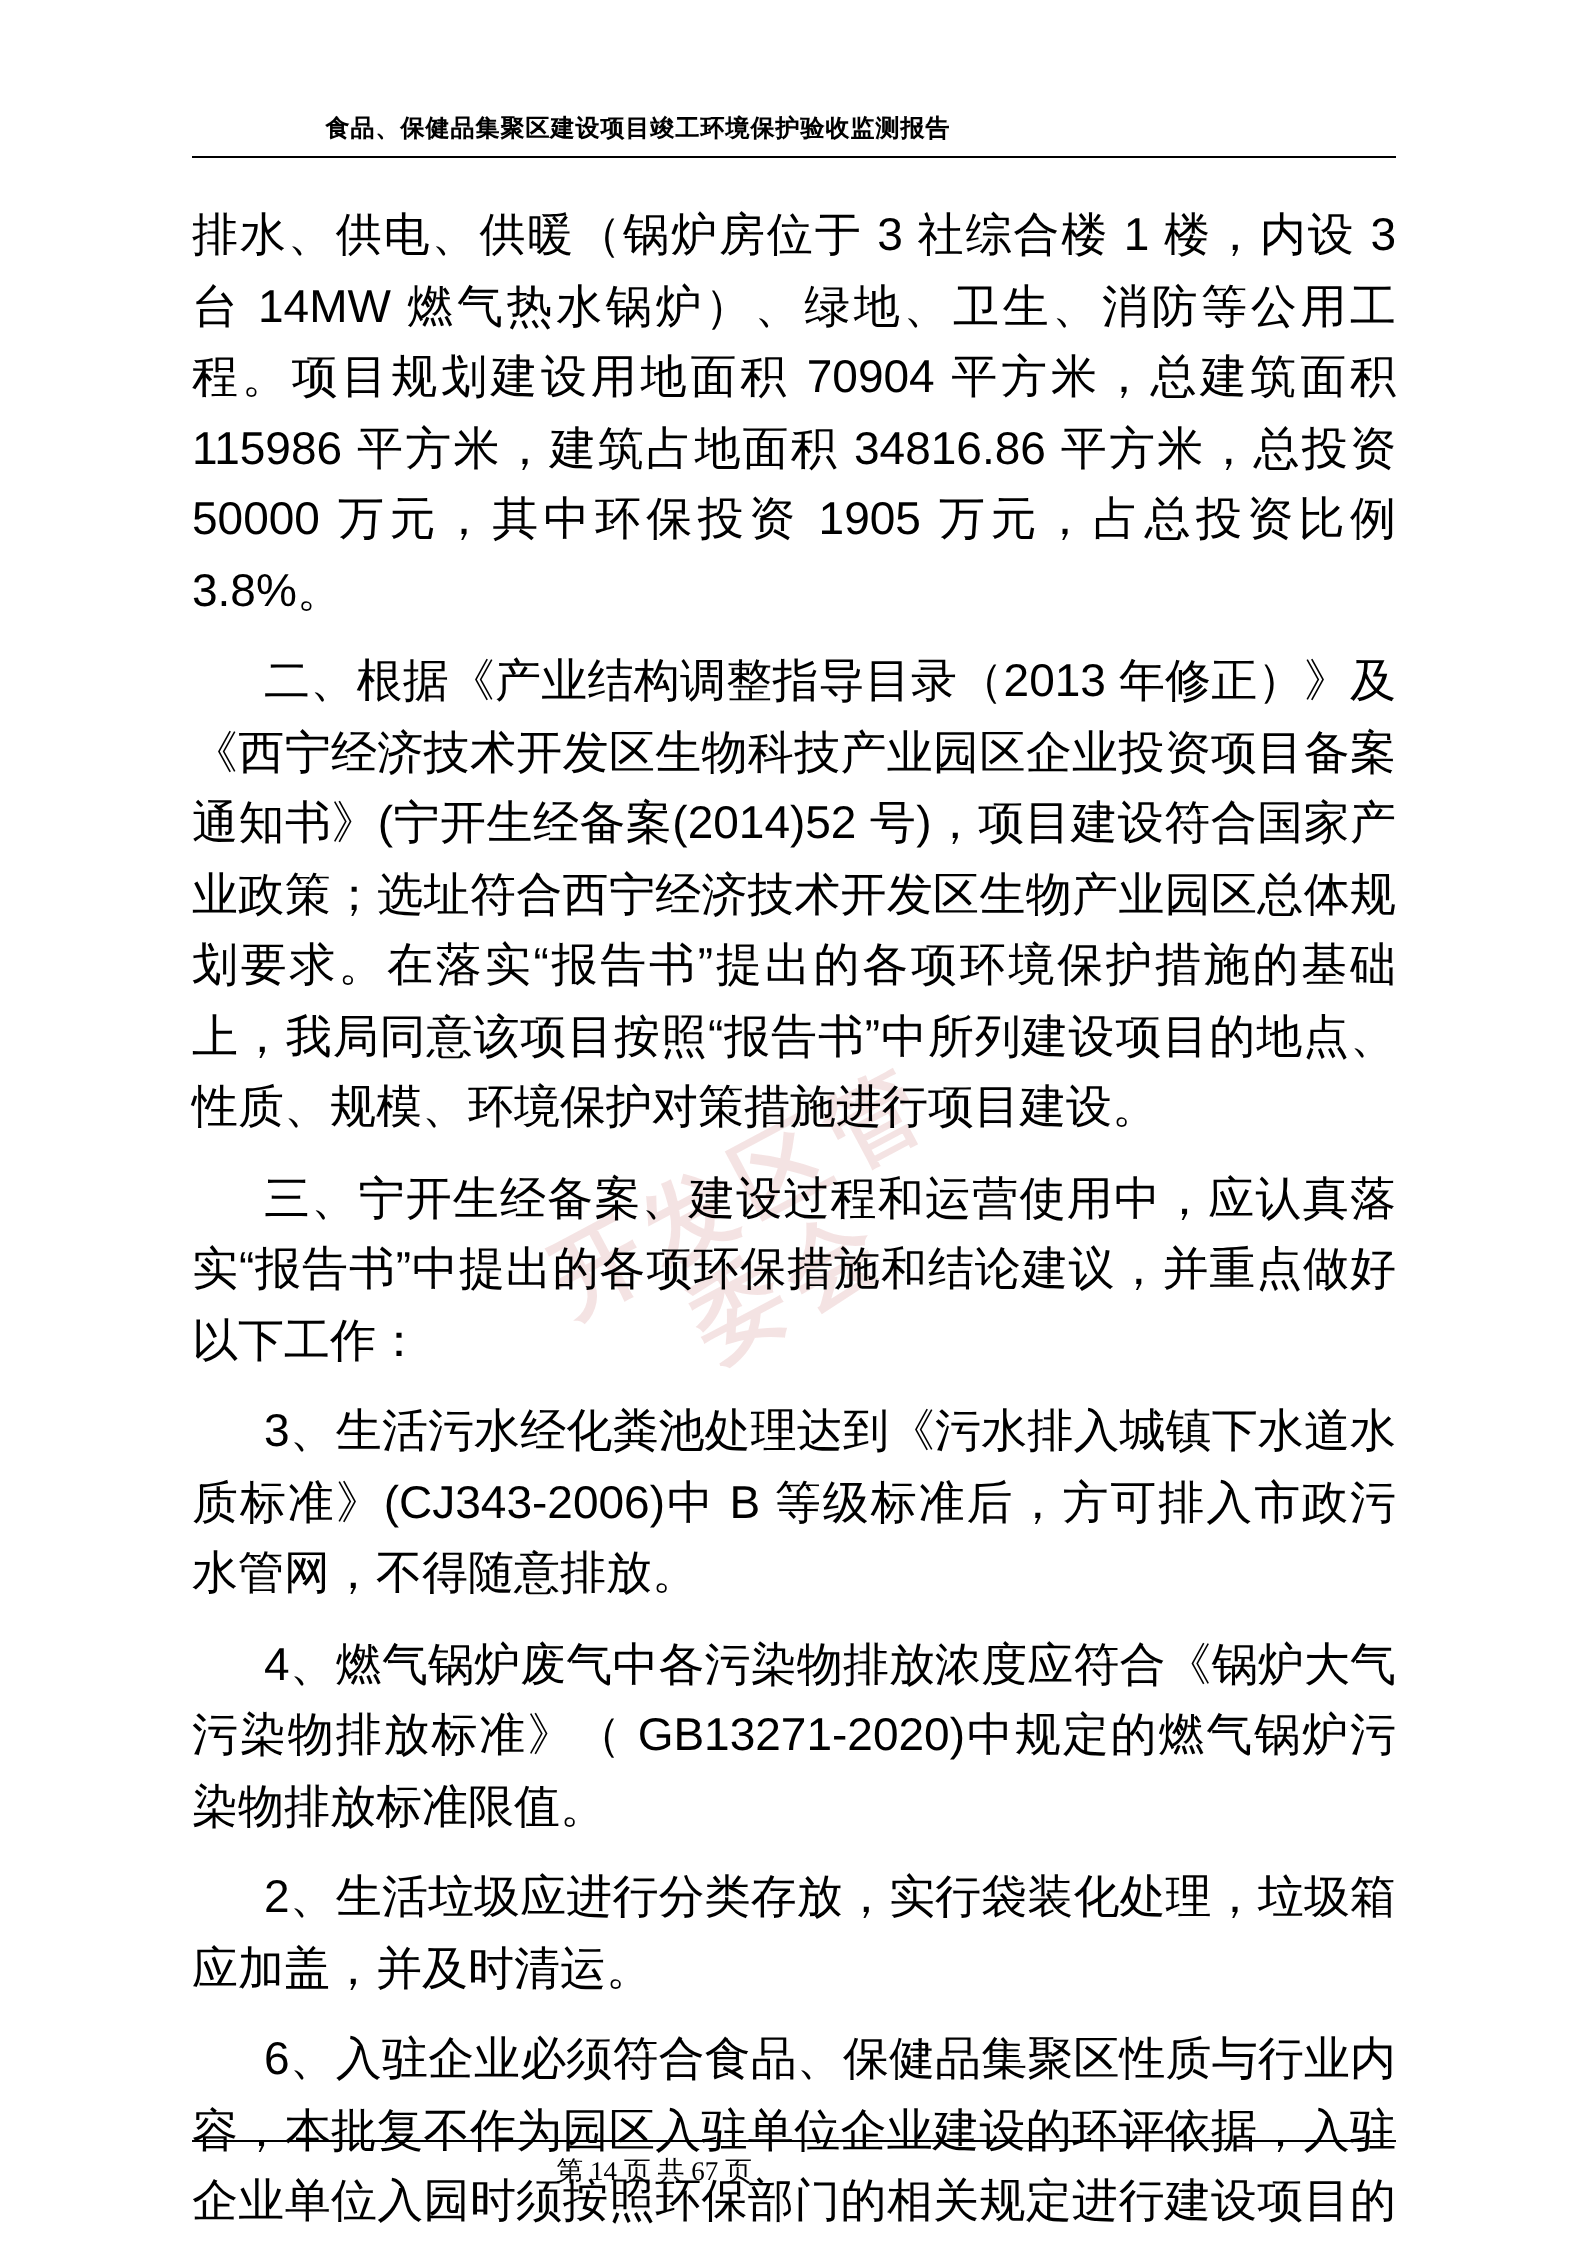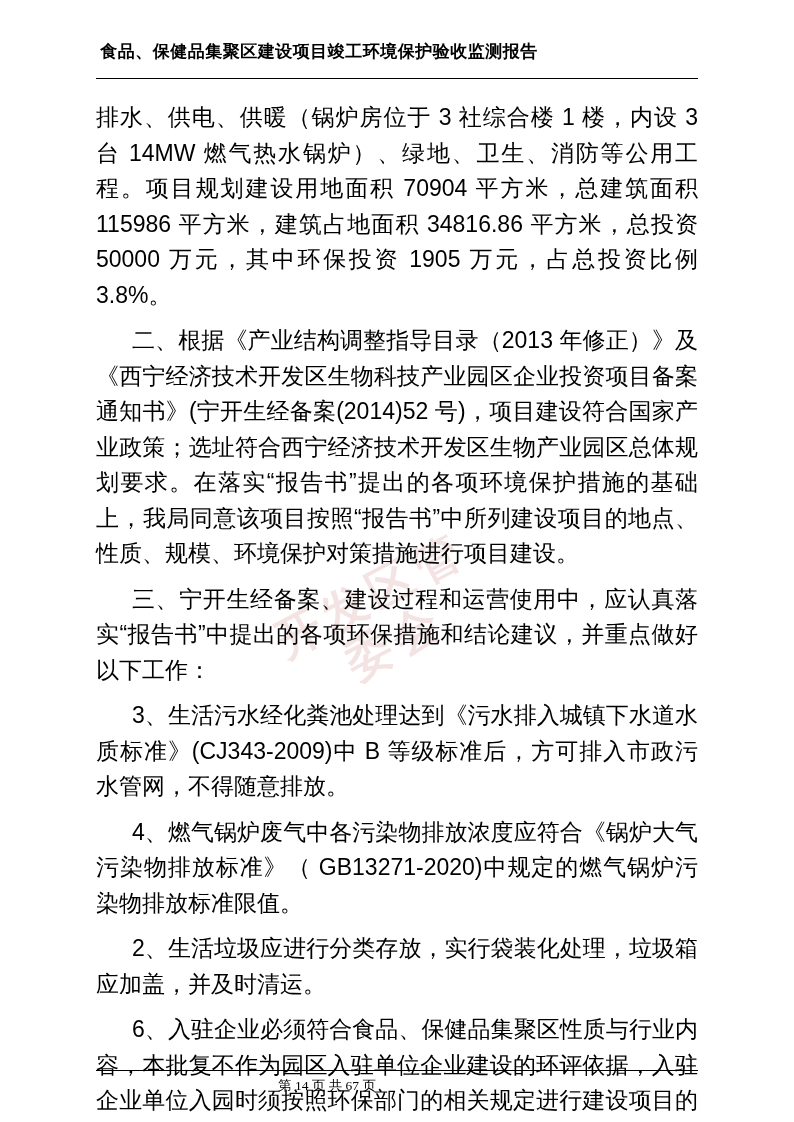--- a/index.html
+++ b/index.html
@@ -20,24 +20,24 @@
     left: 0;
     top: 0;
     width: 794px;
     height: 1122px;
     box-sizing: border-box;
     padding: 0;
   }
   .header {
     position: absolute;
     left: 0;
-    top: 40px;
+    top: 56px;
     width: 638px;
     text-align: center;
-    font-size: 17px;
+    font-size: 12px;
     font-weight: bold;
     letter-spacing: 0.5px;
     font-family: "Liberation Serif", "DejaVu Serif", serif;
   }
   .header-rule {
     position: absolute;
     left: 96px;
     top: 78px;
     width: 602px;
     height: 1px;
@@ -104,21 +104,21 @@
 
   <div class="header">食品、保健品集聚区建设项目竣工环境保护验收监测报告</div>
   <div class="header-rule"></div>
 
   <div class="watermark">开发区管委会</div>
 
   <div class="content">
     <p class="para">排水、供电、供暖（锅炉房位于 3 社综合楼 1 楼，内设 3 台 14MW 燃气热水锅炉）、绿地、卫生、消防等公用工程。项目规划建设用地面积 70904 平方米，总建筑面积 115986 平方米，建筑占地面积 34816.86 平方米，总投资 50000 万元，其中环保投资 1905 万元，占总投资比例 3.8%。</p>
     <p class="para indent">二、根据《产业结构调整指导目录（2013 年修正）》及《西宁经济技术开发区生物科技产业园区企业投资项目备案通知书》(宁开生经备案(2014)52 号)，项目建设符合国家产业政策；选址符合西宁经济技术开发区生物产业园区总体规划要求。在落实“报告书”提出的各项环境保护措施的基础上，我局同意该项目按照“报告书”中所列建设项目的地点、性质、规模、环境保护对策措施进行项目建设。</p>
     <p class="para indent">三、宁开生经备案、建设过程和运营使用中，应认真落实“报告书”中提出的各项环保措施和结论建议，并重点做好以下工作：</p>
-    <p class="para indent">3、生活污水经化粪池处理达到《污水排入城镇下水道水质标准》(CJ343-2009)中 B 等级标准后，方可排入市政污水管网，不得随意排放。</p>
+    <p class="para indent">3、生活污水经化粪池处理达到《污水排入城镇下水道水质标准》(CJ343-2006)中 B 等级标准后，方可排入市政污水管网，不得随意排放。</p>
     <p class="para indent">4、燃气锅炉废气中各污染物排放浓度应符合《锅炉大气污染物排放标准》（ GB13271-2020)中规定的燃气锅炉污染物排放标准限值。</p>
     <p class="para indent">2、生活垃圾应进行分类存放，实行袋装化处理，垃圾箱应加盖，并及时清运。</p>
     <p class="para indent">6、入驻企业必须符合食品、保健品集聚区性质与行业内容，本批复不作为园区入驻单位企业建设的环评依据，入驻企业单位入园时须按照环保部门的相关规定进行建设项目的环境影响评价并办理审批手续。</p>
 
   </div>
 
   <div class="footer-rule"></div>
   <div class="footer">第 14 页 共 67 页</div>
 
 </div>

